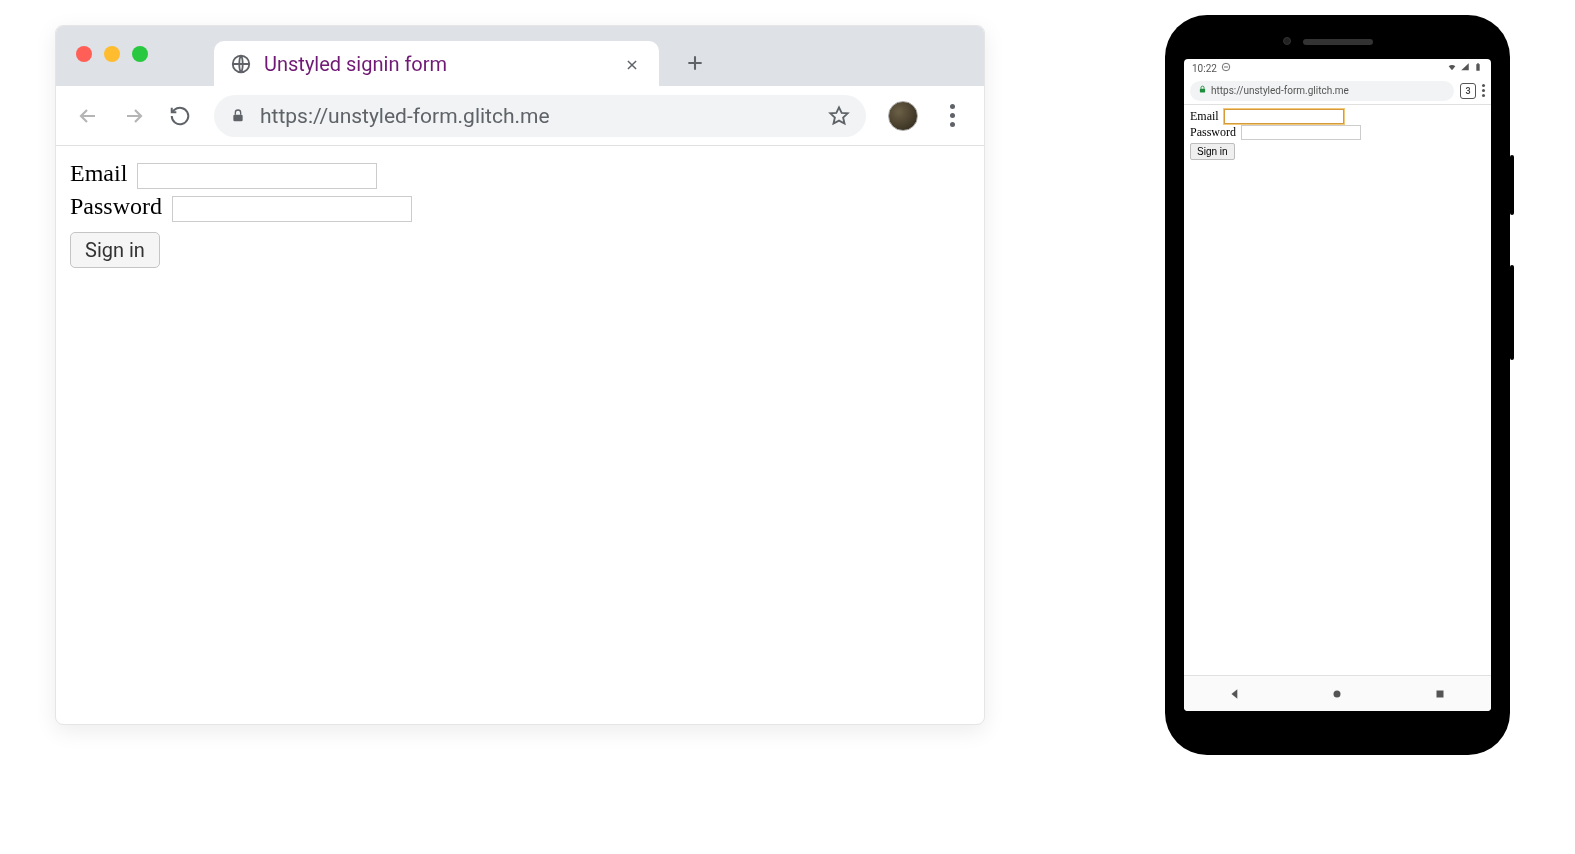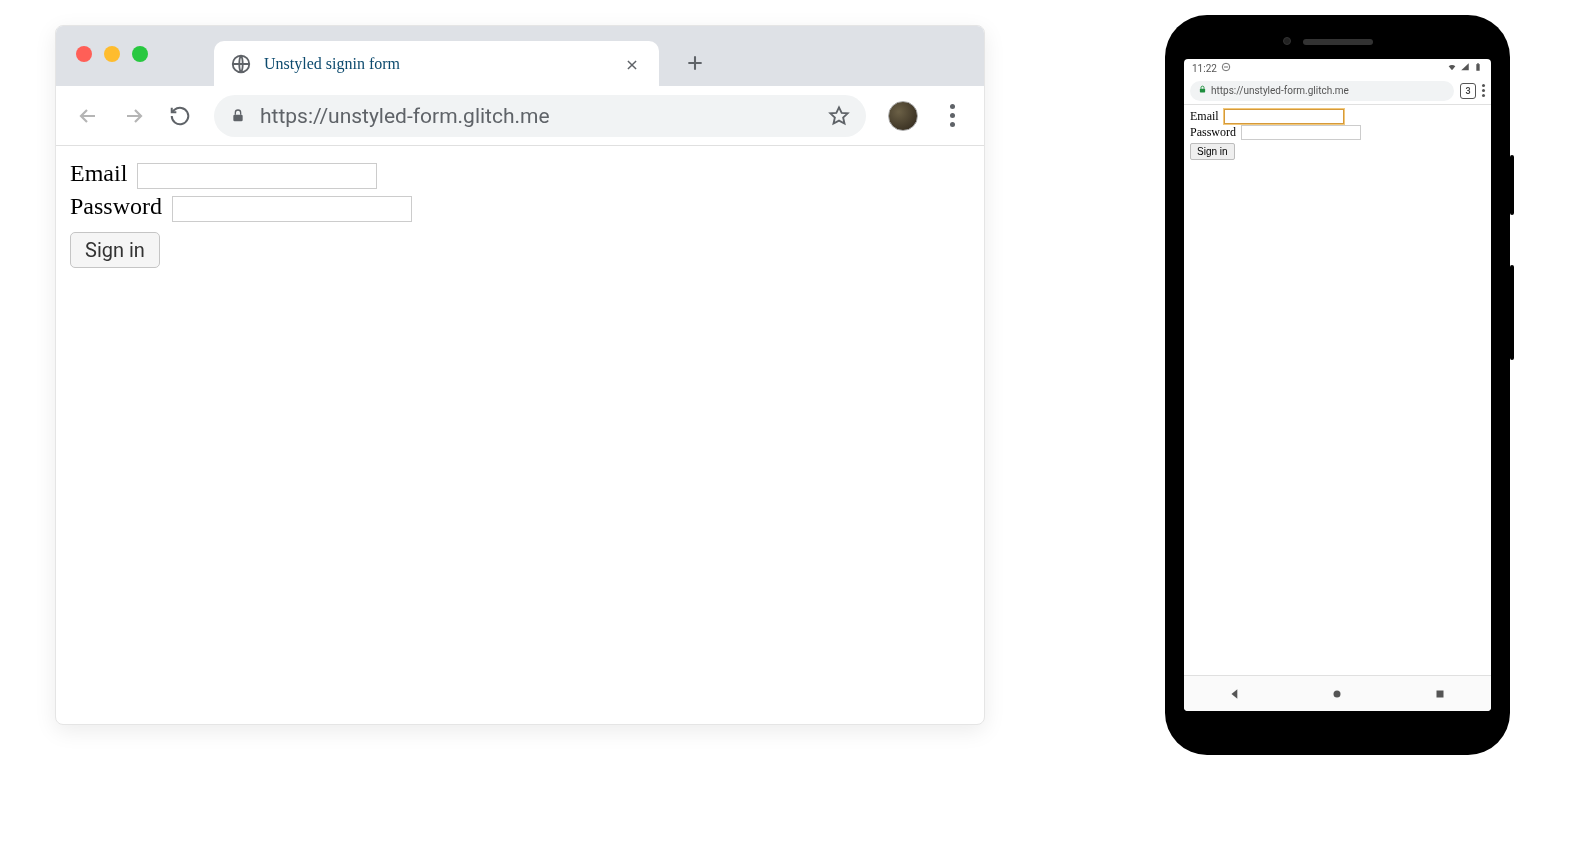--- a/index.html
+++ b/index.html
@@ -56,21 +56,21 @@
       display: flex;
       align-items: center;
       gap: 12px;
       padding: 0 20px 0 16px;
       width: 445px;
       position: relative;
     }
     .tab .favicon {
       width: 22px; height: 22px; display:flex; align-items:center; justify-content:center; color:#5f6368;
     }
-    .tab .title { font-size: 16px; color:#0c4a6e; flex:1; white-space: nowrap; overflow: hidden; font-family: Liberation Serif, serif; }
+    .tab .title { font-size: 20px; color:#701a75; flex:1; white-space: nowrap; overflow: hidden; }
     .tab .close { width:14px; height:14px; color:#5f6368; cursor:pointer; }
 
     .new-tab {
       width: 36px; height: 36px; display:flex; align-items:center; justify-content:center;
       color:#5f6368; margin-left: 18px; margin-bottom: 5px; cursor:pointer;
     }
 
     .toolbar {
       height: 60px;
       background: #fff;
@@ -357,21 +357,21 @@
   <div class="pbtn right1"></div>
   <div class="pbtn right2"></div>
   <div class="phone-inner">
     <div class="speaker"></div>
     <div class="cam"></div>
 
     <div class="screen">
 
       <div class="status-bar">
         <div class="left">
-          <span>11:22</span>
+          <span>10:22</span>
           <span>
             <svg viewBox="0 0 24 24" stroke="currentColor" stroke-width="2" fill="none">
                 <circle cx="12" cy="12" r="9"></circle>
                 <path d="M7 12h10"></path>
               </svg>
           </span>
         </div>
         <div class="right">
           <span>
             <svg viewBox="0 0 24 24" fill="currentColor">

